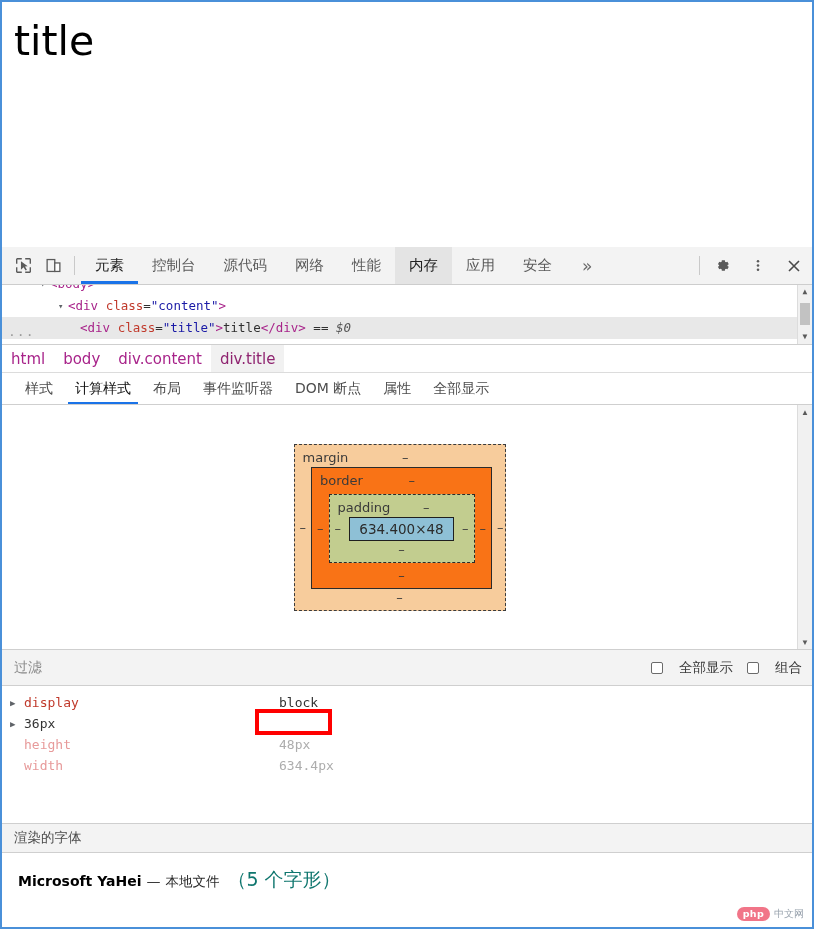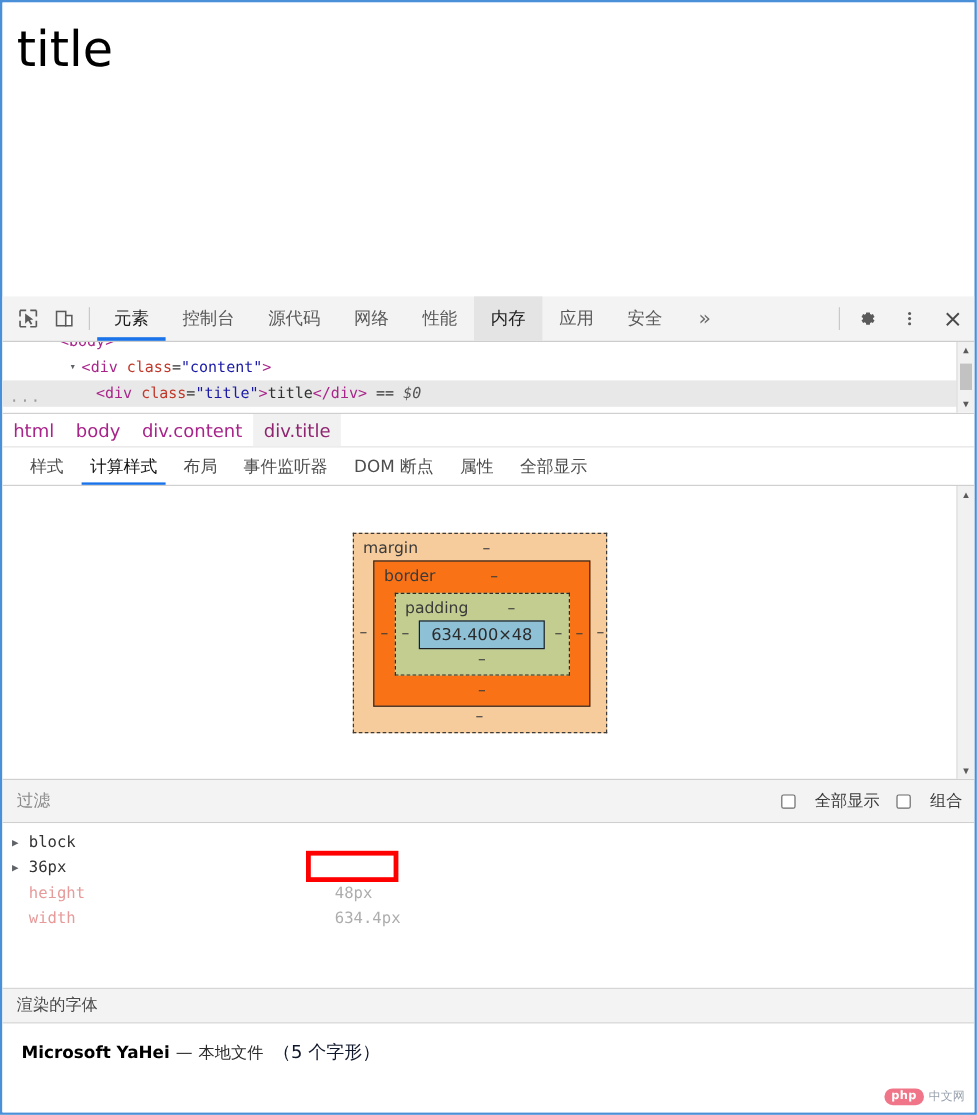--- a/index.html
+++ b/index.html
@@ -400,21 +400,21 @@
     height: 74px;
     min-height: 74px;
     background: #ffffff;
     padding: 14px 0 0 16px;
     font-family: "DejaVu Sans", sans-serif;
     position: relative;
   }
   .font-name { font-weight: bold; font-size: 14px; color: #000000; }
   .font-dash { color: #3a3a3a; font-size: 14px; padding: 0 5px; }
   .font-src { color: #2c2c2c; font-size: 13.5px; }
-  .font-glyphs { color: #0f172a; font-size: 15px; padding-left: 8px; }
+  .font-glyphs { color: #0f766e; font-size: 19px; padding-left: 8px; }
 
   
   #watermark {
     position: absolute;
     right: 8px;
     bottom: 6px;
     display: flex;
     align-items: center;
     gap: 4px;
     opacity: 0.92;
@@ -583,20 +583,21 @@
       <label class="chk-group">
         <span class="chk-box"></span>
         <span>组合</span>
       </label>
     </div>
   </div>
 
   <div id="props">
     <div class="prop-row">
       <span class="prop-tri">▶</span>
+      <span class="prop-name">display</span>
       <span class="prop-val">block</span>
     </div>
     <div class="prop-row">
       <span class="prop-tri">▶</span>
       <span class="prop-val">36px</span>
     </div>
     <div class="prop-row">
       <span class="prop-tri"></span>
       <span class="prop-name inherited">height</span>
       <span class="prop-val inherited">48px</span>

